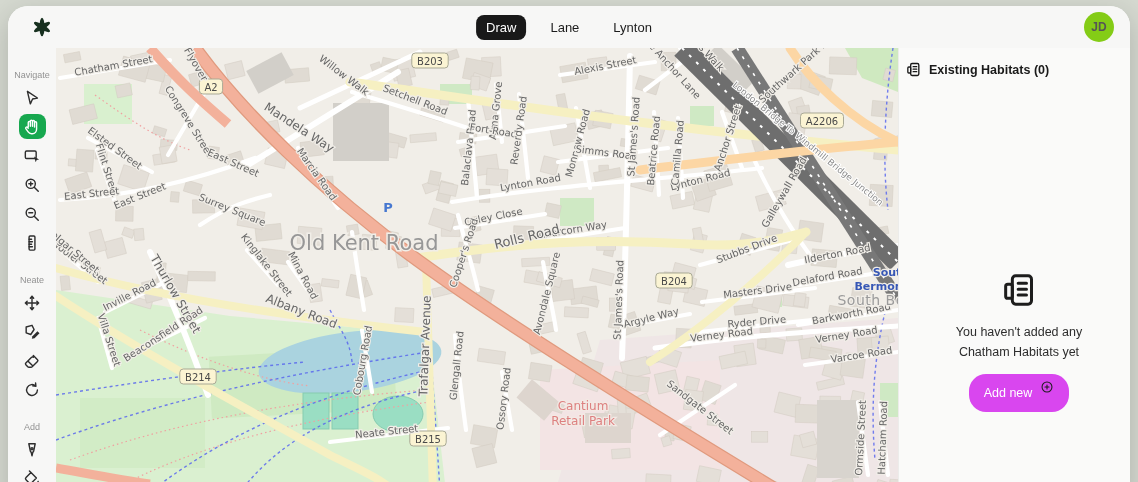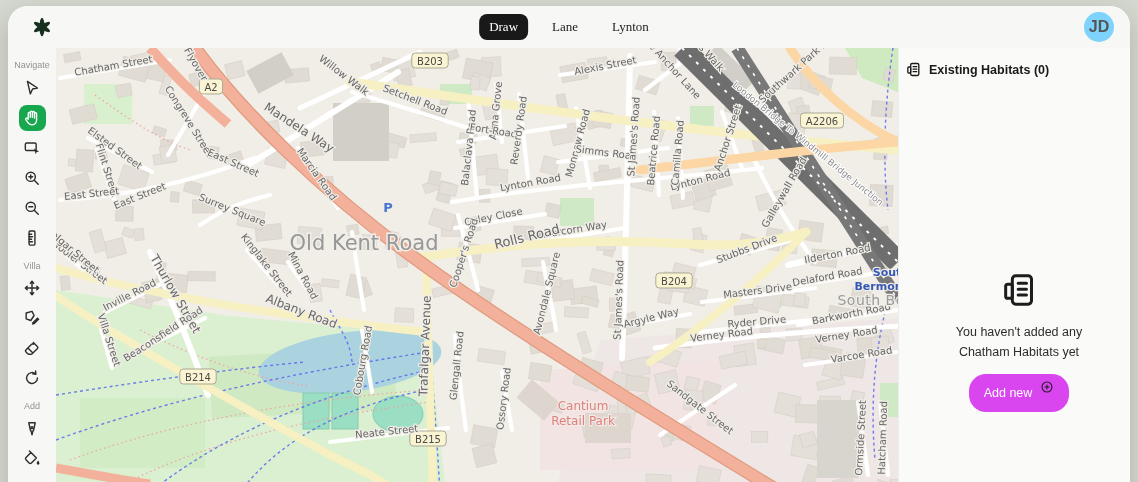--- a/index.html
+++ b/index.html
@@ -5,29 +5,29 @@
   html,body{margin:0;padding:0;width:1138px;height:482px;overflow:hidden;
     background:#d5d9d0;font-family:"Liberation Sans",sans-serif;}
   .window{position:absolute;left:8px;top:6px;width:1122px;height:500px;background:#f7f7f6;
     border-radius:20px;box-shadow:0 8px 28px rgba(0,0,0,.18);overflow:hidden;}
   
   .topbar{position:absolute;left:0;top:0;right:0;height:42px;background:#f7f7f6;z-index:30;}
   .logo{position:absolute;left:22px;top:9px;width:24px;height:24px;}
   .tabs{position:absolute;left:50%;top:0;transform:translateX(-50%);height:42px;
     display:flex;align-items:center;gap:14px;}
   .tab{border:none;background:transparent;color:#1c1c1c;font-size:13px;padding:5px 10px;
-    border-radius:8px;cursor:pointer;font-family:Liberation Serif, serif;}
+    border-radius:8px;cursor:pointer;font-family:Liberation Sans, sans-serif;}
   .tab.active{background:#191919;color:#fff;}
   .avatar{position:absolute;right:16px;top:6px;width:30px;height:30px;border-radius:50%;
-    background:#7dd3fc;color:#555;font-size:16px;font-weight:bold;
+    background:#84cc16;color:#555;font-size:12px;font-weight:bold;
     display:flex;align-items:center;justify-content:center;}
   
   .toolrail{position:absolute;left:0;top:42px;bottom:0;width:48px;background:#f7f7f6;z-index:20;
     display:flex;flex-direction:column;align-items:center;padding-top:6px;box-sizing:border-box;}
-  .tb-label{font-size:9px;color:#929292;margin:6px 0 5px 0;width:100%;text-align:center;}
+  .tb-label{font-size:9px;color:#929292;margin:16px 0 5px 0;width:100%;text-align:center;}
   .tool-btn{width:27px;height:27px;border-radius:8px;border:none;background:transparent;
     color:#2e2e2e;margin:0 0 4px 0;padding:2.5px;cursor:pointer;display:flex;
     align-items:center;justify-content:center;}
   .tool-btn svg{width:20px;height:20px;display:block;}
   .tool-btn.active{background:var(--accent,#17a84f);color:#fff;}
   
   .map{position:absolute;left:48px;top:42px;width:842px;height:444px;background:#f1eee8;}
   .map svg{display:block;}
   text{font-family:"DejaVu Sans","Liberation Sans",sans-serif;}
   .lbl-street{fill:#666;paint-order:stroke;stroke:#f1eee8;stroke-width:2.4px;}
@@ -105,21 +105,21 @@
           <circle cx="10.5" cy="10.5" r="5.5"></circle>
           <path d="M14.7 14.7L19.5 19.5M8.2 10.5h4.6"></path>
         </svg>
       </button>
       <button class="tool-btn" title="measure">
         <svg viewBox="0 0 24 24" fill="none" stroke="currentColor" stroke-width="1.7" stroke-linecap="round" stroke-linejoin="round">
           <rect x="8.5" y="3.5" width="7" height="17" rx="1.2"></rect>
           <path d="M8.5 7.5h3M8.5 10.5h4M8.5 13.5h3M8.5 16.5h4"></path>
         </svg>
       </button>
-      <div class="tb-label">Villa</div>
+      <div class="tb-label">Neate</div>
       <button class="tool-btn" title="move">
         <svg viewBox="0 0 24 24" fill="none" stroke="currentColor" stroke-width="1.7" stroke-linecap="round" stroke-linejoin="round">
           <path d="M12 4v16M4 12h16M12 4l-2 2.2M12 4l2 2.2M12 20l-2-2.2M12 20l2-2.2M4 12l2.2-2M4 12l2.2 2M20 12l-2.2-2M20 12l-2.2 2"></path>
         </svg>
       </button>
       <button class="tool-btn" title="edit-vertices">
         <svg viewBox="0 0 24 24" fill="none" stroke="currentColor" stroke-width="1.7" stroke-linecap="round" stroke-linejoin="round">
           <path d="M5 6l7-2 2.5 5-4 6-5.5-2z"></path>
           <path fill="currentColor" stroke="none" d="M12.5 17l6-6 2.5 2.5-6 6-3.2.7z"></path>
         </svg>

